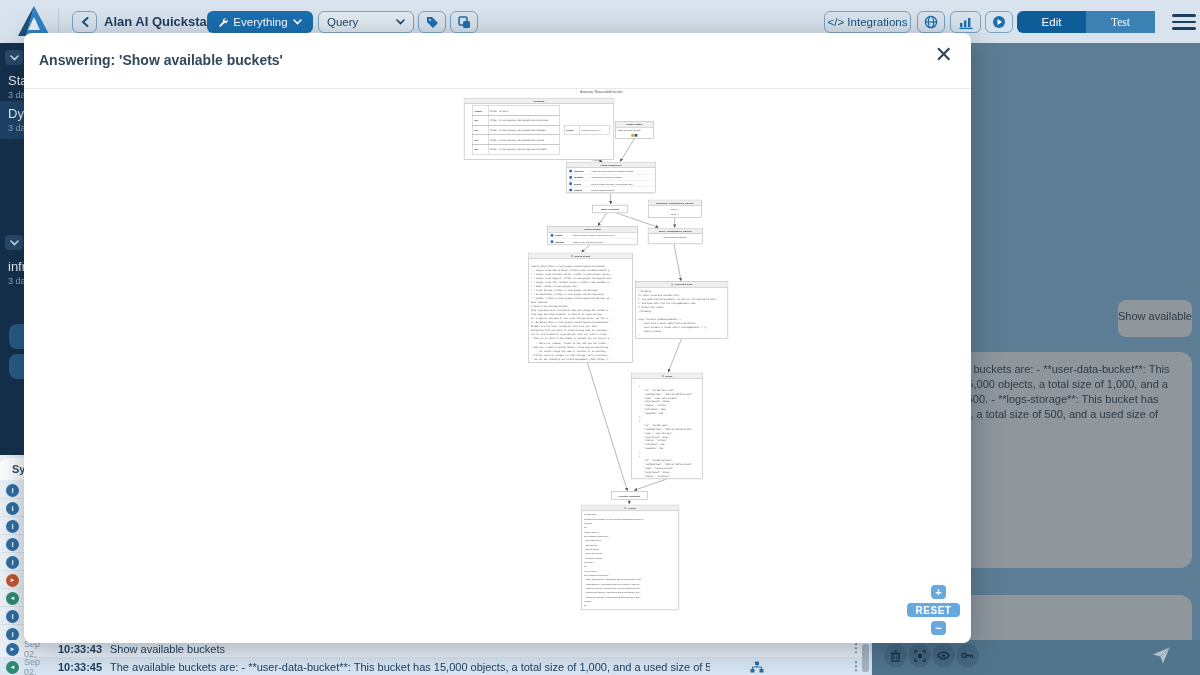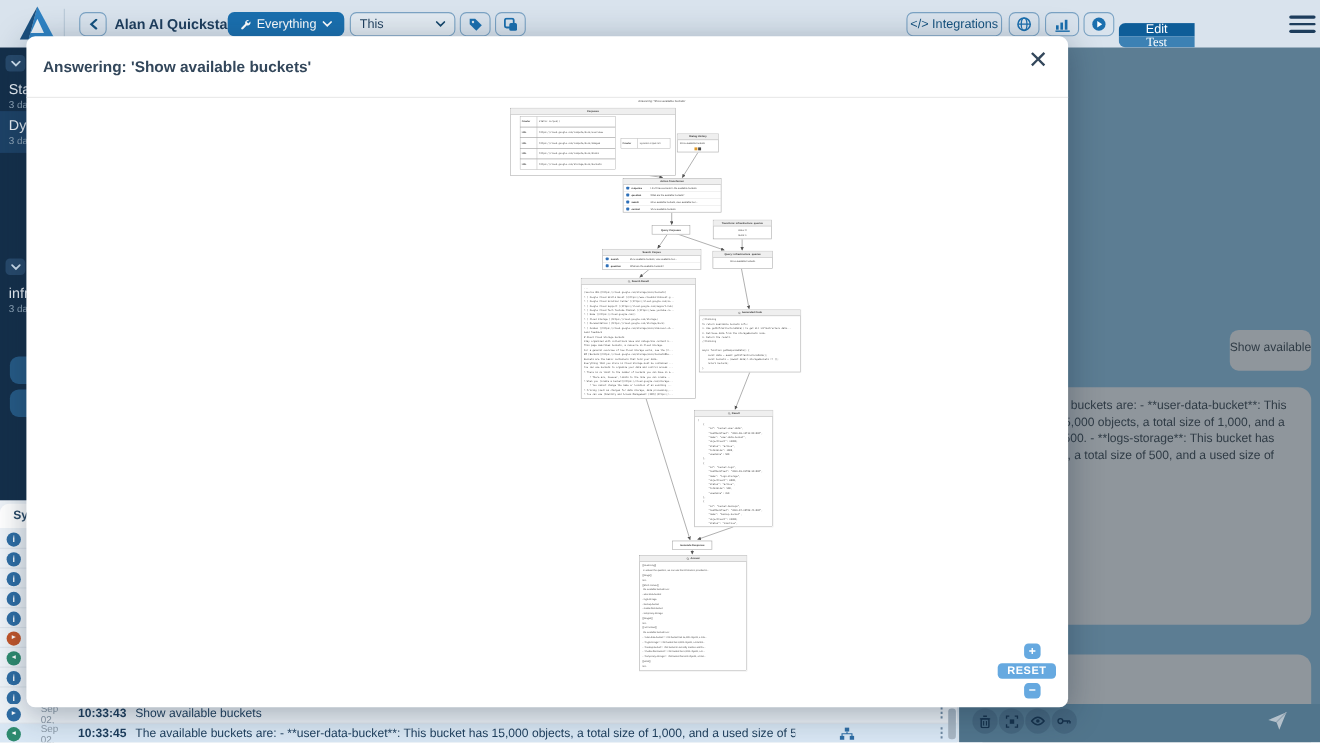--- a/index.html
+++ b/index.html
@@ -11,21 +11,21 @@
   .tb-btn { position:absolute; top:11px; height:22px; border:1.5px solid #7ba3c4; border-radius:6px;
             display:flex; align-items:center; justify-content:center; color:#15527e; background:transparent; }
   #logo { position:absolute; left:16px; top:4px; }
   #tb-divider { position:absolute; left:58px; top:8px; width:1px; height:27px; background:#b9c9d8; }
   #app-title { position:absolute; left:104px; top:14px; font-size:13px; font-weight:bold; color:#1d3d5c; }
   #dev-btn { position:absolute; left:207px; top:11px; width:106px; height:22px; background:#1a6fae; border-radius:6px;
              color:#fff; font-size:11.5px; display:flex; align-items:center; justify-content:center; gap:5px; }
   #last-dd { position:absolute; left:318px; top:11px; width:96px; height:22px; border:1.5px solid #7ba3c4; border-radius:6px;
              color:#1d3d5c; font-size:11.5px; display:flex; align-items:center; padding:0 8px; justify-content:space-between; background:rgba(255,255,255,0.25); }
   #integrations-btn { left:824px; width:87px; font-size:11.5px; font-weight:normal; gap:4px; }
-  #edit-test { position:absolute; left:1017px; top:21px; width:154px; height:22px; border-radius:6px; overflow:hidden; display:flex;flex-direction:column; }
+  #edit-test { position:absolute; left:1017px; top:11px; width:154px; height:22px; border-radius:6px; overflow:hidden; display:flex; }
   #edit-btn { width:69px; background:#0e5d98; color:#fff; font-size:11.5px; display:flex; align-items:center; justify-content:center; }
   #test-btn { width:69px; background:#3c81b4; color:#fff; font-size:11.5px; display:flex; align-items:center; justify-content:center;font-family:Liberation Serif, serif; }
   #hamburger { position:absolute; left:1172px; top:14px; width:24px; height:16px; display:flex; flex-direction:column; justify-content:space-between; }
   #hamburger div { height:2.6px; background:#1d3d5c; border-radius:2px; }
 
   
   #sidebar { position:absolute; left:0; top:43px; width:220px; height:412px; background:#142f4a; z-index:2; overflow:hidden; }
   .collapse-box { position:absolute; left:5px; width:18px; height:15px; background:#27496b; border-radius:4px;
                   display:flex; align-items:center; justify-content:center; }
   .sb-item { position:absolute; left:8px; color:#e8eef4; font-size:13px; }
@@ -35,21 +35,21 @@
 
   
   #logs-panel { position:absolute; left:0; top:455px; width:870px; height:220px; background:#edf2f7; z-index:2; }
   #logs-tab { position:absolute; left:0px; top:3px; width:42px; height:22px; background:#ffffff; border-radius:8px 8px 0 0;
               font-size:11px; font-weight:bold; color:#2b4a66; display:flex; align-items:center; padding-left:12px; }
   .log-icon-row { position:absolute; left:0; width:870px; height:18px; border-bottom:1px solid #dde4ec; }
   .mini-circle { position:absolute; left:6px; top:2.5px; width:13px; height:13px; border-radius:50%;
                  display:flex; align-items:center; justify-content:center; color:#fff; font-size:8px; font-weight:bold; }
   .c-info { background:#2e6da4; } .c-orange { background:#c2552a; } .c-green { background:#2e8b6f; } .c-blue { background:#2e6da4; }
   .log-row { position:absolute; left:0; width:870px; height:18px; display:flex; align-items:center; font-size:11px; }
-  .log-date { color:#8a98a6; font-size:9px; margin-left:37px; width:30px; }
+  .log-date { color:#8a98a6; font-size:9px; margin-left:24px; width:30px; }
   .log-time { color:#1d3d5c; font-weight:bold; margin-left:4px; width:46px; font-size:11px; }
   .log-text { color:#21415f; margin-left:6px; white-space:nowrap; overflow:hidden; max-width:600px; }
   .dots { position:absolute; right:8px; top:1px; color:#6f8aa3; font-size:12px; letter-spacing:0; font-weight:bold; }
 
   
   #right-panel { position:absolute; left:872px; top:43px; width:328px; height:632px; background:#5c7d93; z-index:1; overflow:hidden; }
   .bubble { position:absolute; background:#8f969c; color:#2f3b45; overflow:hidden; }
   #bubble-user { left:246px; top:257px; width:74px; height:37px; border-radius:8px; font-size:11px; text-align:right; padding:10px 8px 0 0; white-space:nowrap; }
   #bubble-bot { left:21px; top:309px; width:299px; height:216px; border-radius:12px; font-size:11px; padding:10px 12px; line-height:15px; }
   #bubble-bot2 { left:21px; top:552px; width:299px; height:90px; border-radius:12px; }
@@ -104,21 +104,21 @@
     <div id="dev-btn">
       <svg class="icon" width="10" height="10" viewBox="0 0 10 10">
           <path d="M8.5 1.5 a2.6 2.6 0 0 0 -3.5 3.2 L1.5 8.2 a1 1 0 0 0 1.4 1.4 L6.4 6 a2.6 2.6 0 0 0 3.2 -3.5 L7.8 4.3 L6 2.7 Z" fill="#fff"></path>
         </svg>
       <span>Everything</span>
       <svg class="icon" width="9" height="6" viewBox="0 0 9 6">
           <path d="M1 1 L4.5 4.5 L8 1" stroke="#fff" stroke-width="1.6" fill="none" stroke-linecap="round"></path>
         </svg>
     </div>
     <div id="last-dd">
-      <span>This</span>
+      <span>Query</span>
       <svg class="icon" width="9" height="6" viewBox="0 0 9 6">
           <path d="M1 1 L4.5 4.5 L8 1" stroke="#16476b" stroke-width="1.6" fill="none" stroke-linecap="round"></path>
         </svg>
     </div>
     <div class="tb-btn" style="left:418px; width:28px;">
       <svg class="icon" width="13" height="13" viewBox="0 0 13 13">
           <path d="M1 1 h5 l6 6 -5 5 -6 -6 Z" fill="#1b6fae"></path>
           <circle cx="4" cy="4" r="1.1" fill="#d9e3ed"></circle>
         </svg>
     </div>

